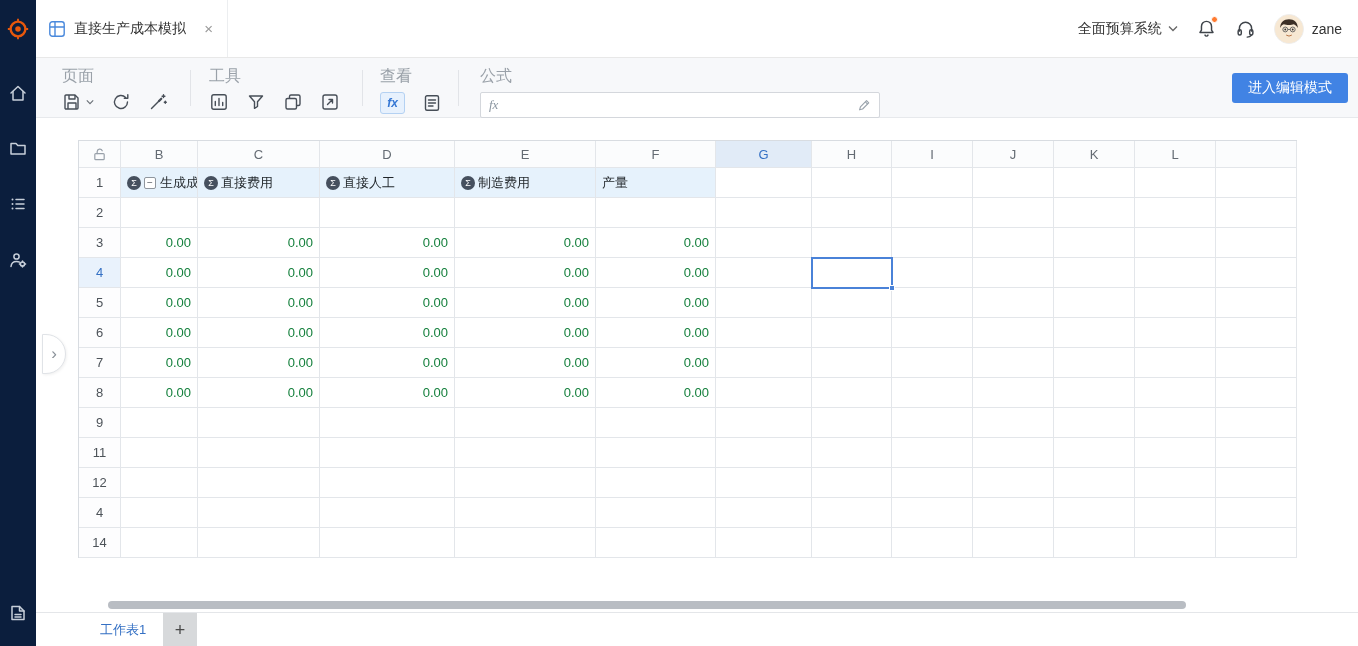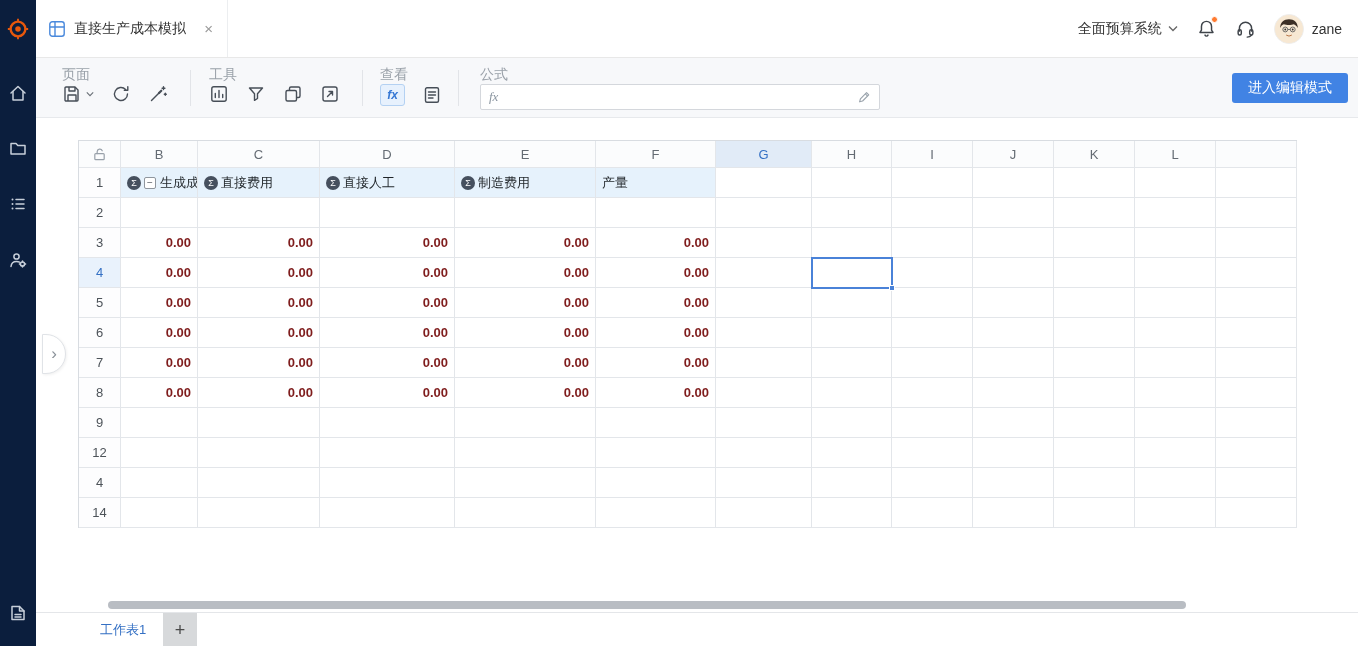--- a/index.html
+++ b/index.html
@@ -26,21 +26,21 @@
   .sysmenu { display:flex; align-items:center; gap:6px; font-size:14px; color:#333; cursor:pointer; }
   .icon-btn { position:relative; cursor:pointer; display:flex; align-items:center; }
   .bell-dot { position:absolute; right:-1px; top:-2px; width:7px; height:7px; border-radius:50%; background:#ff7a2f; border:1px solid #fff; }
   .user { display:flex; align-items:center; gap:8px; cursor:pointer; }
   .avatar { width:30px; height:30px; border-radius:50%; overflow:hidden; border:1px solid #eee; background:#f7e8d3; }
   .uname { font-size:14px; color:#333; }
 
   
   .toolbar { position:absolute; left:36px; top:58px; right:0; height:60px; background:#f7f8fa; border-bottom:1px solid #e7e9ec; z-index:10; }
   .tb-group { position:absolute; top:8px; }
-  .tb-label { font-size:14px; color:#9aa1a9; display:block; }
+  .tb-label { font-size:16px; color:#9aa1a9; display:block; margin-bottom:5px; }
   .tb-icons { display:flex; align-items:center; gap:17px; }
   .tb-ic { cursor:pointer; display:flex; align-items:center; }
   .save-unit { display:flex; align-items:center; gap:4px; cursor:pointer; }
   .tb-div { position:absolute; top:12px; width:1px; height:36px; background:#e2e4e8; }
   .fx-btn { width:25px; height:22px; background:#e7f1fd; border:1px solid #b4d1f2; border-radius:3px; color:#3577d4; font-size:12px; font-style:italic; display:flex; align-items:center; justify-content:center; cursor:pointer; font-weight:bold; }
   .g-formula { left:444px; }
   .formula-row { display:flex; align-items:center; gap:14px; }
   .cellref { width:140px; height:26px; border:1px solid #d4d7dc; border-radius:2px; background:#fff; font-size:13px; color:#333; padding:0 8px; outline:none; font-family:inherit; }
   .fbox { width:400px; height:26px; border:1px solid #d4d7dc; border-radius:2px; background:#fff; display:flex; align-items:center; padding:0 8px; gap:6px; }
   .fx-pre { font-style:italic; color:#8a95a0; font-size:13px; font-family:"Liberation Serif","DejaVu Serif",serif; }
@@ -51,21 +51,21 @@
   .grid-wrap { position:absolute; left:36px; top:118px; right:0; bottom:34px; background:#fff; overflow:hidden; }
   .expand-handle { position:absolute; left:6px; top:216px; width:24px; height:40px; background:#fff; border:1px solid #e0e3e7; border-radius:0 20px 20px 0; box-shadow:1px 1px 3px rgba(0,0,0,.06); display:flex; align-items:center; justify-content:center; color:#8a9199; font-size:17px; cursor:pointer; z-index:5; }
   .sheet { position:absolute; left:42px; top:22px; border-top:1px solid #d8dce1; border-left:1px solid #d8dce1; }
   .r { display:flex; }
   .c { flex:none; height:30px; border-right:1px solid #e3e6ea; border-bottom:1px solid #e3e6ea; font-size:13px; color:#2f3337; display:flex; align-items:center; padding:0 6px; overflow:hidden; white-space:nowrap; background:#fff; }
   .hc { height:27px; justify-content:center; padding:0; background:#fbfcfd; color:#646b73; cursor:pointer; }
   .hc.selcol { background:#e1ebf7; color:#3470c4; }
   .rh { justify-content:center; padding:0; background:#fdfdfe; color:#4d5359; cursor:pointer; }
   .rh.selrow { color:#3470c4; background:#e9f2fc; }
   .tint { background:#e6f2fc; }
-  .num { justify-content:flex-end; color:#7f1d1d;font-weight:bold; }
+  .num { justify-content:flex-end; color:#15803d; }
   .mh { color:#1f2428; font-weight:500; }
   .m-ic { width:14px; height:14px; border-radius:50%; background:#46505e; color:#fff; font-size:9px; line-height:14px; text-align:center; margin-right:3px; flex:none; font-weight:normal; }
   .cl-ic { width:12px; height:12px; border:1px solid #8f969e; border-radius:2px; background:#fff; color:#5a6068; font-size:10px; line-height:9px; text-align:center; margin-right:4px; flex:none; cursor:pointer; }
   .sel-overlay { position:absolute; left:732px; top:116px; width:82px; height:32px; border:2px solid #4a82d8; background:transparent; z-index:4; }
   .sel-handle { position:absolute; right:-4px; bottom:-4px; width:6px; height:6px; background:#4a82d8; border:1px solid #fff; }
   .hscroll { position:absolute; left:72px; bottom:3px; width:1078px; height:8px; background:#b9bdc3; border-radius:4px; cursor:pointer; z-index:6; }
 
   
   .sheetbar { position:absolute; left:36px; right:0; bottom:0; height:34px; background:#fff; border-top:1px solid #e4e6e9; z-index:10; }
   .sheet-tab { position:absolute; left:64px; top:0; height:34px; line-height:33px; font-size:13px; color:#3470c4; cursor:pointer; }
@@ -436,20 +436,35 @@
         <div class="c" style="width: 120px;"></div>
         <div class="c" style="width: 96px;"></div>
         <div class="c" style="width: 80px;"></div>
         <div class="c" style="width: 81px;"></div>
         <div class="c" style="width: 81px;"></div>
         <div class="c" style="width: 81px;"></div>
         <div class="c" style="width: 81px;"></div>
         <div class="c" style="width: 81px;"></div>
       </div>
       <div class="r">
+        <div class="c rh" style="width: 42px;">11</div>
+        <div class="c" style="width: 77px;"></div>
+        <div class="c" style="width: 122px;"></div>
+        <div class="c" style="width: 135px;"></div>
+        <div class="c" style="width: 141px;"></div>
+        <div class="c" style="width: 120px;"></div>
+        <div class="c" style="width: 96px;"></div>
+        <div class="c" style="width: 80px;"></div>
+        <div class="c" style="width: 81px;"></div>
+        <div class="c" style="width: 81px;"></div>
+        <div class="c" style="width: 81px;"></div>
+        <div class="c" style="width: 81px;"></div>
+        <div class="c" style="width: 81px;"></div>
+      </div>
+      <div class="r">
         <div class="c rh" style="width: 42px;">12</div>
         <div class="c" style="width: 77px;"></div>
         <div class="c" style="width: 122px;"></div>
         <div class="c" style="width: 135px;"></div>
         <div class="c" style="width: 141px;"></div>
         <div class="c" style="width: 120px;"></div>
         <div class="c" style="width: 96px;"></div>
         <div class="c" style="width: 80px;"></div>
         <div class="c" style="width: 81px;"></div>
         <div class="c" style="width: 81px;"></div>

